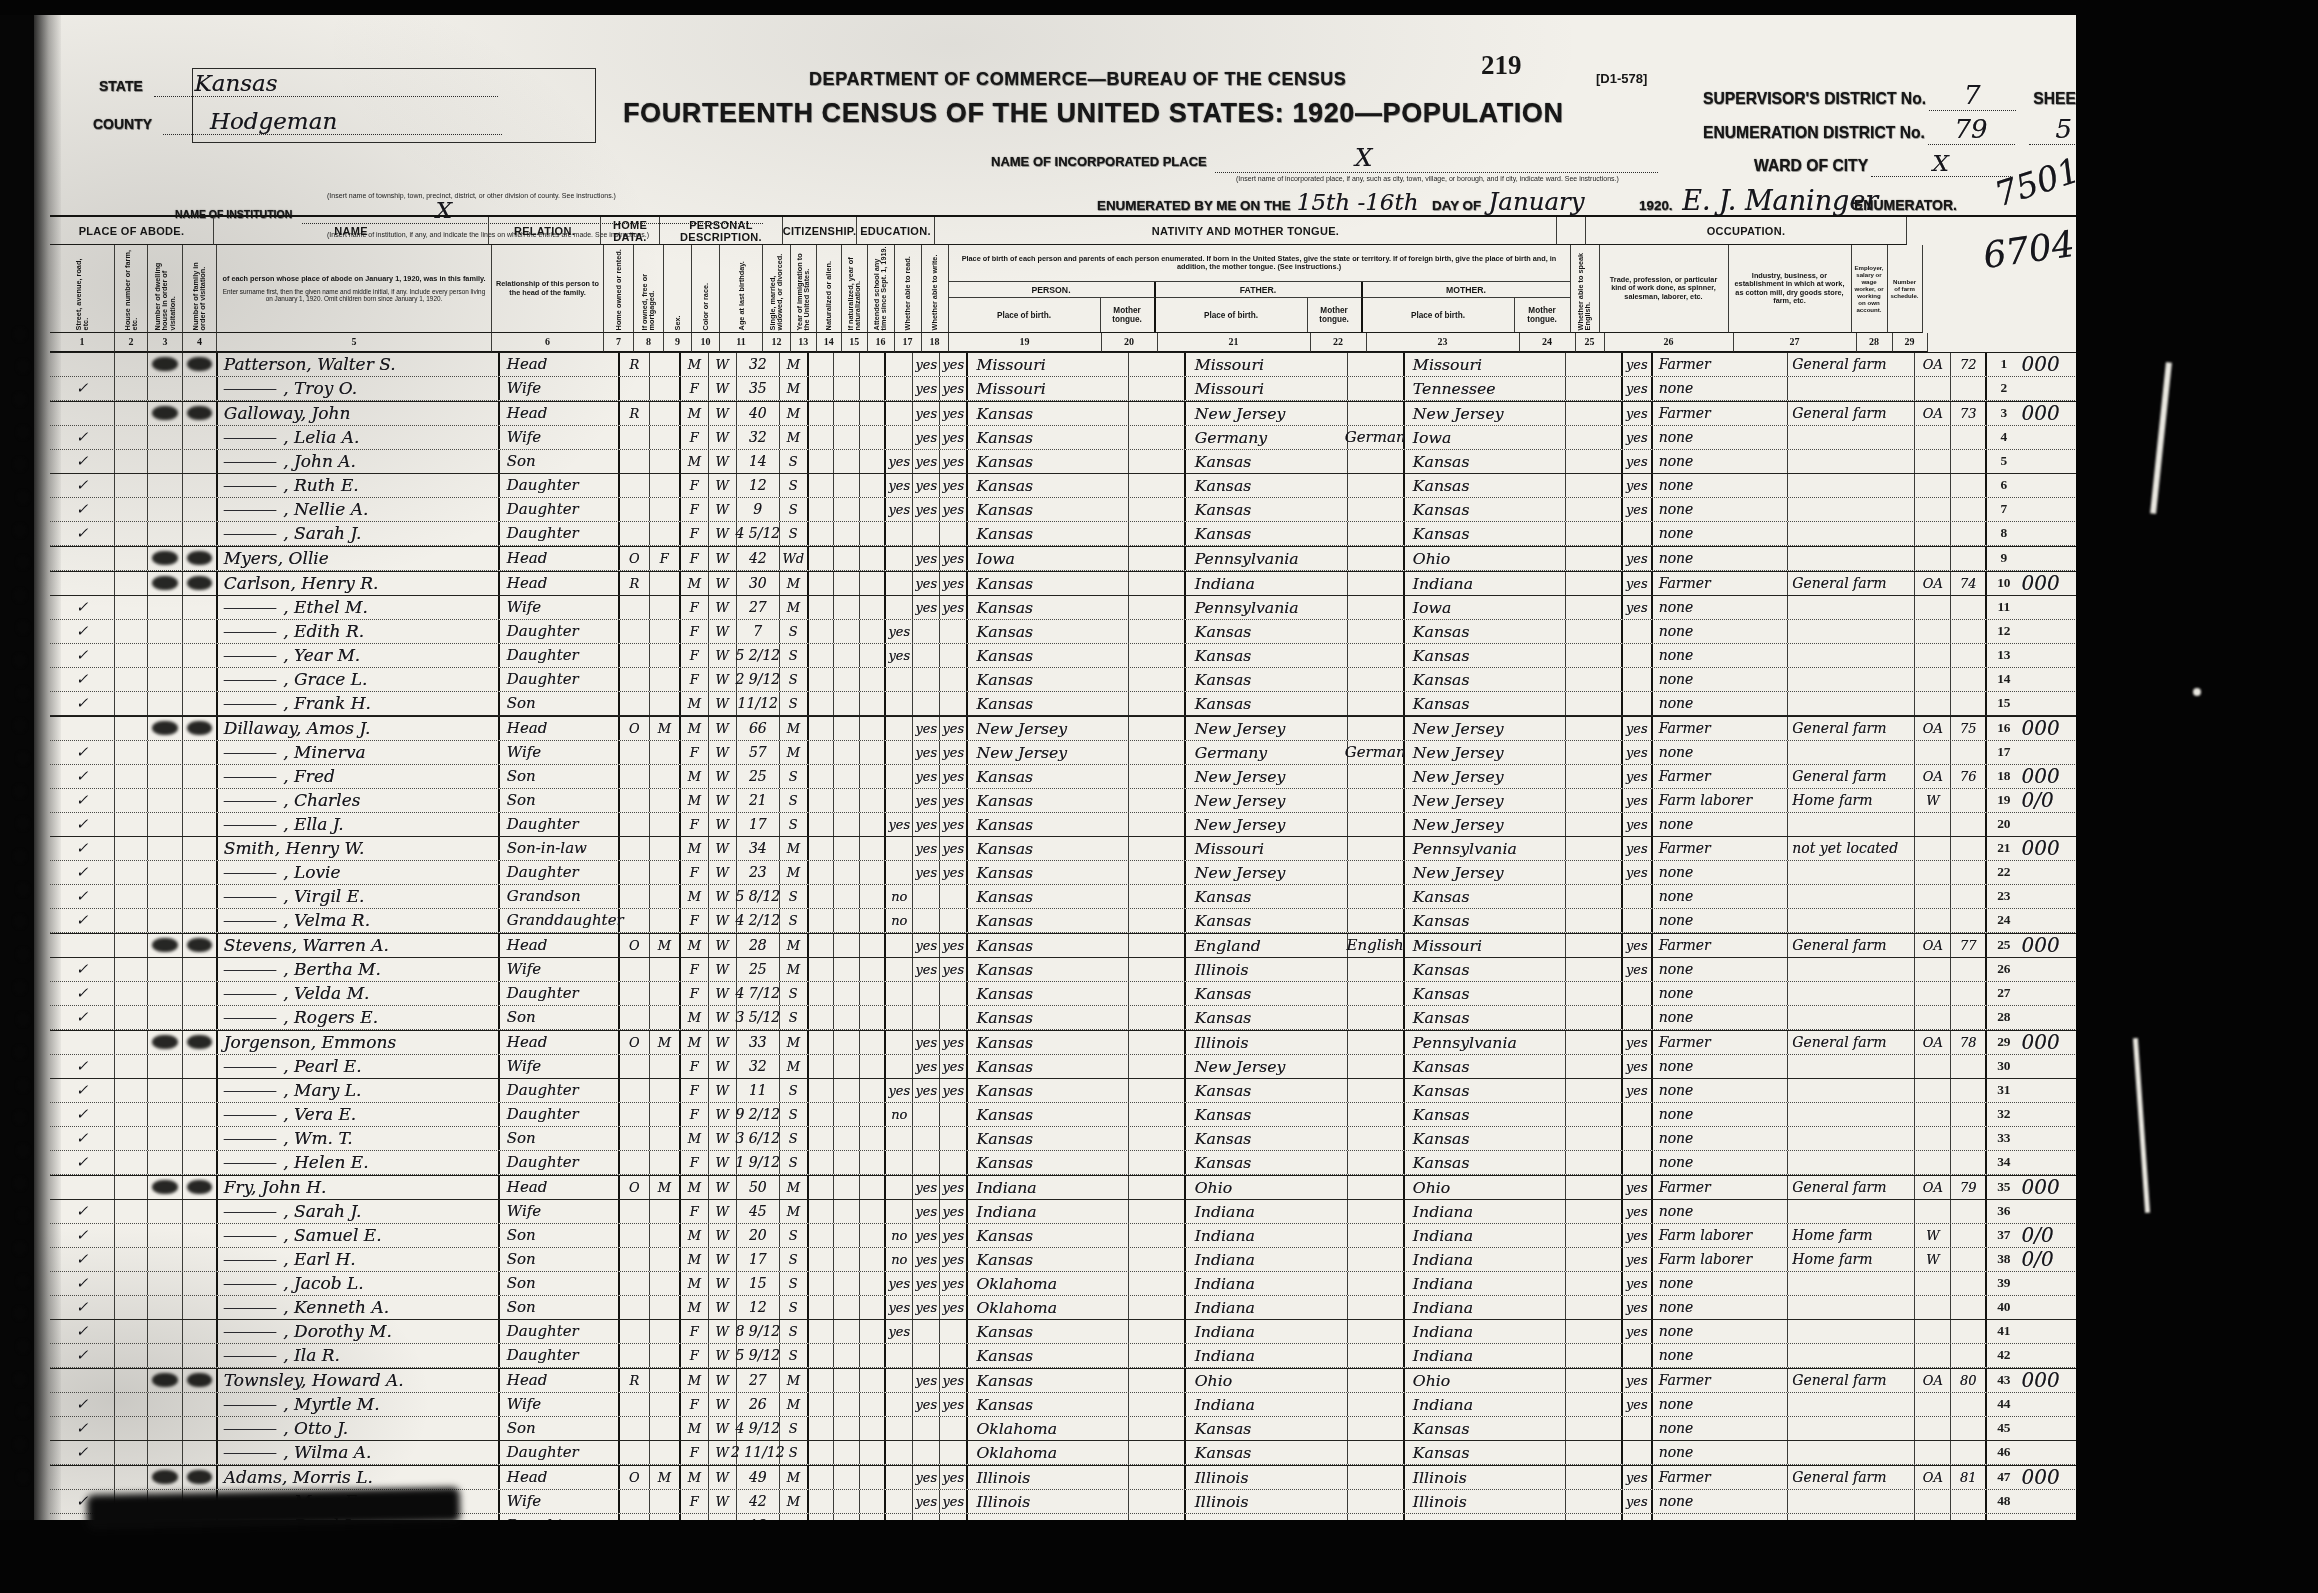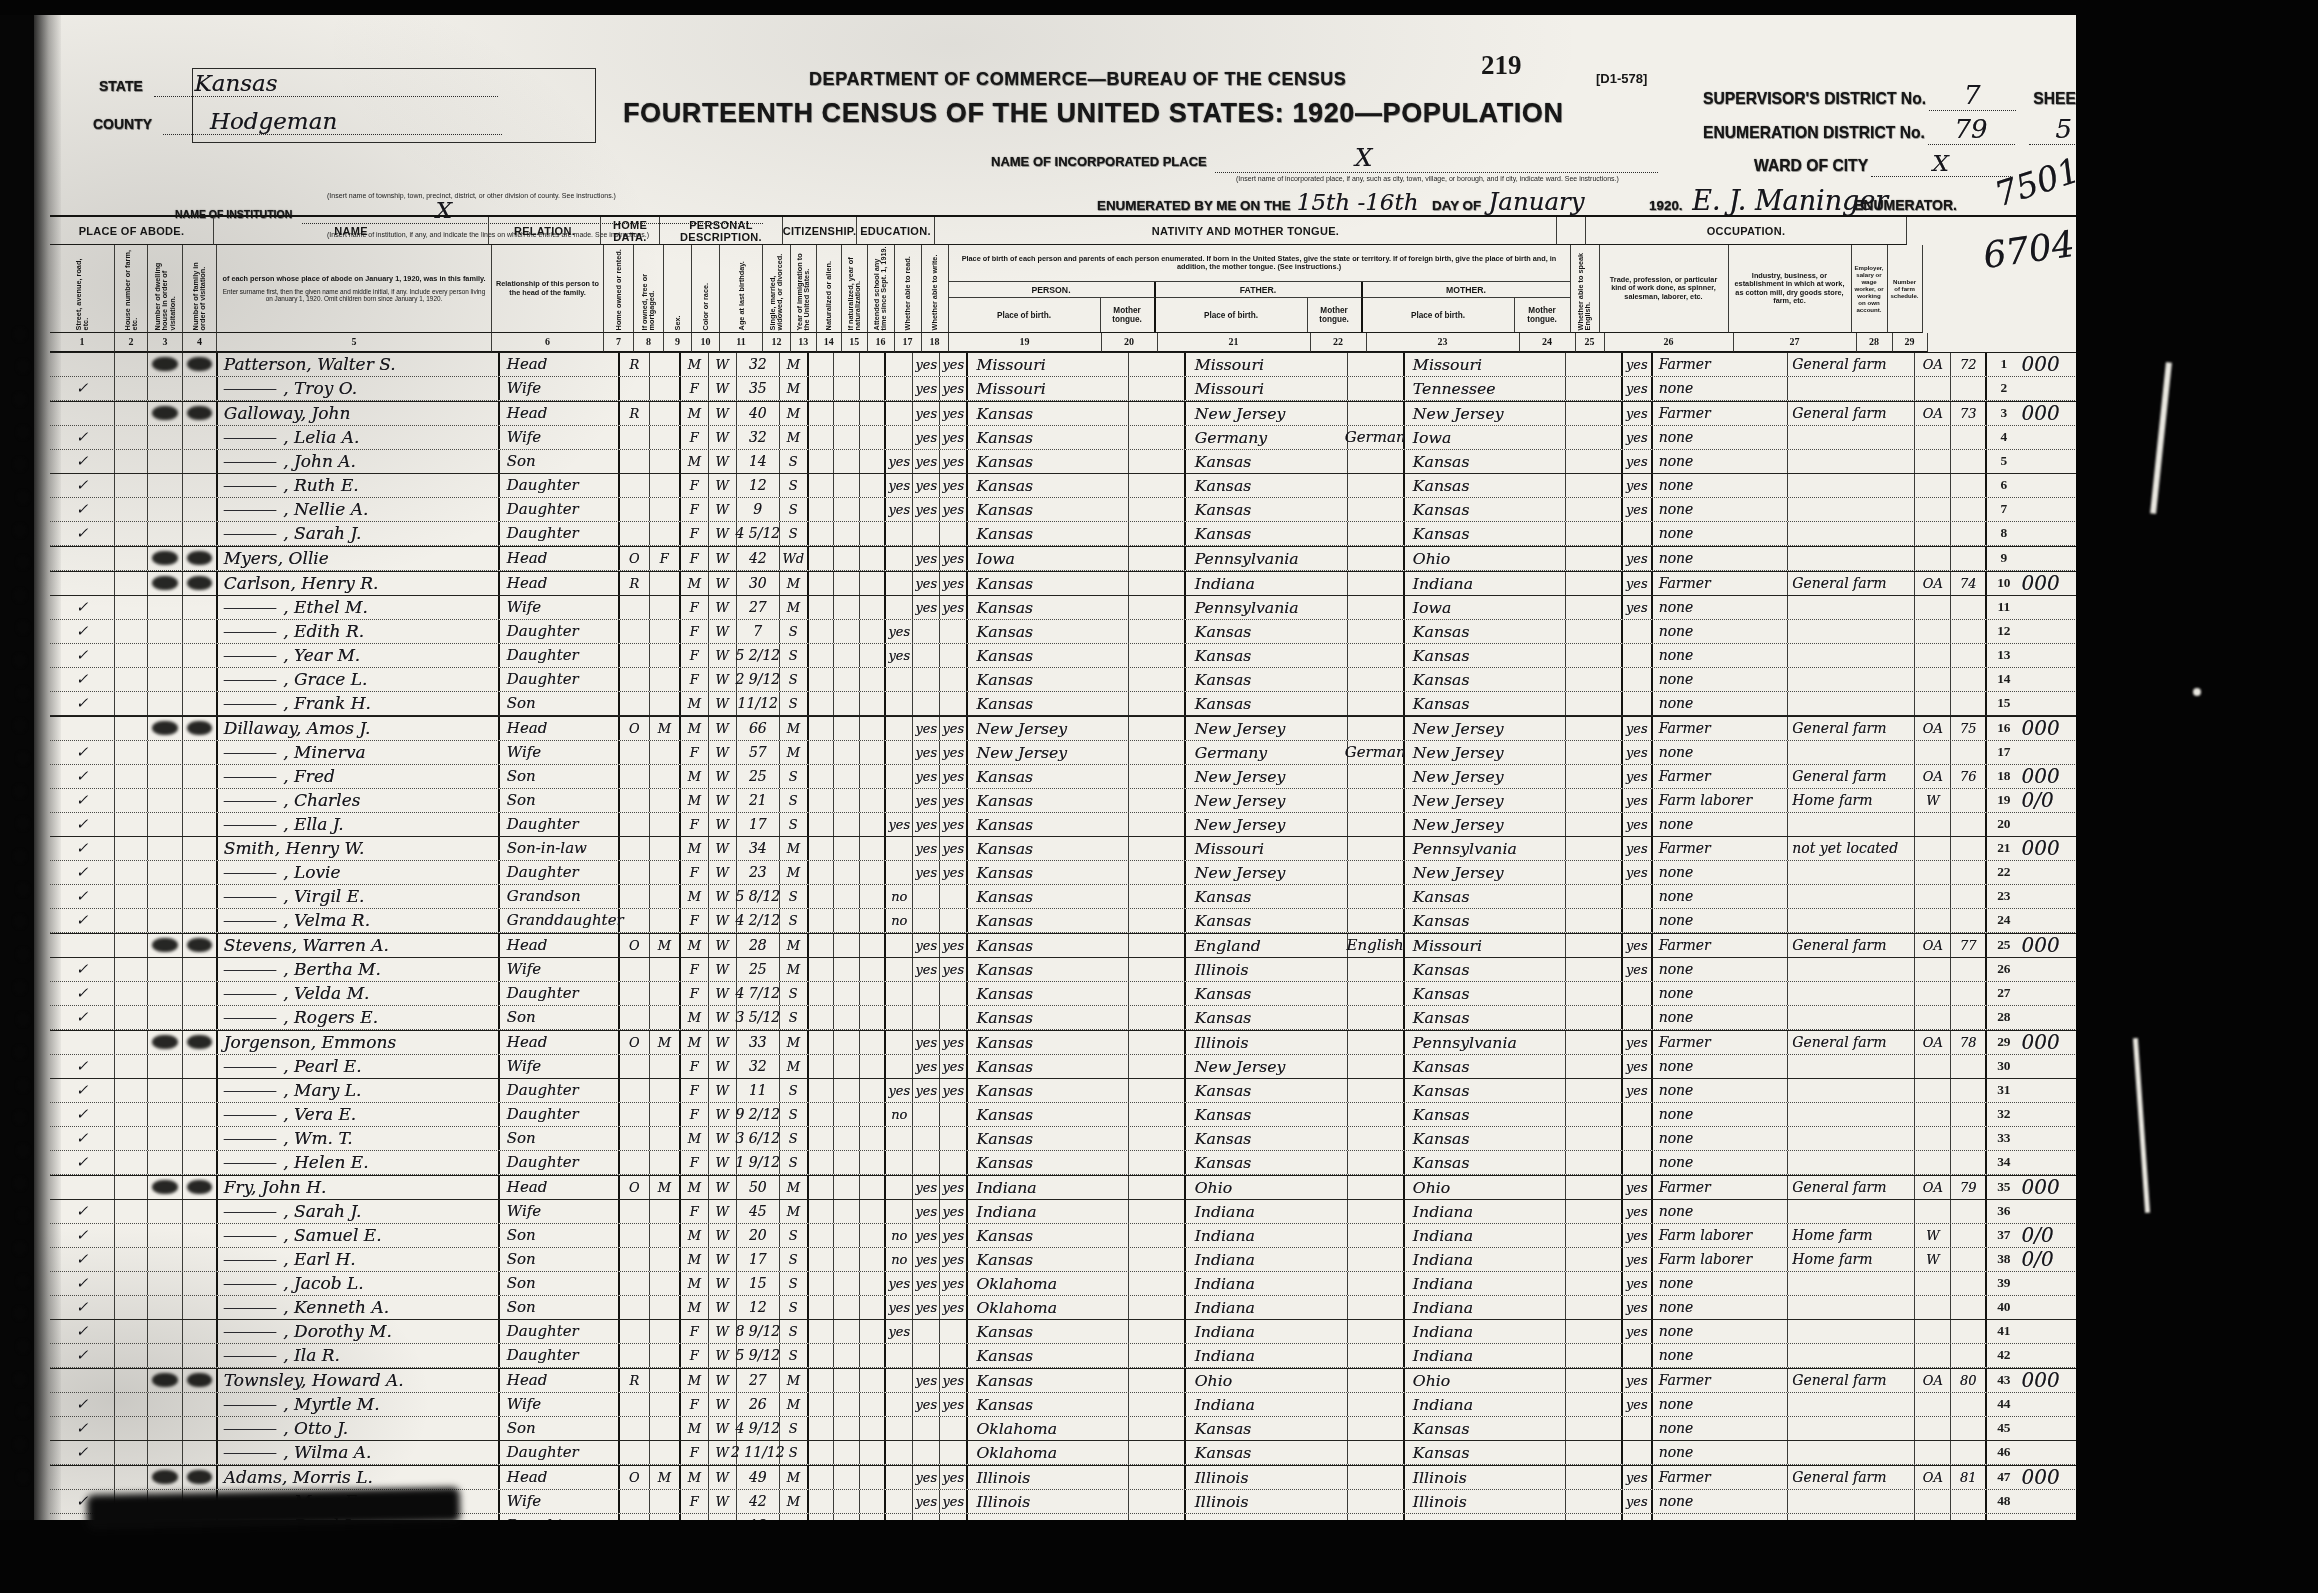--- a/index.html
+++ b/index.html
@@ -114,21 +114,21 @@
   <div class="abs" style="left:991px;top:143px;">
     <span class="pr smear" style="font-weight:bold;font-size:13px;">NAME OF INCORPORATED PLACE</span>
     <span class="hw dotted-line" style="display:inline-block;width:303px;margin-left:5.8px;padding-left:140px;font-size:24.5px;">X</span>
   </div>
   <div class="abs note" style="left:1236px;top:175px;width:443px;">(Insert name of incorporated place, if any, such as city, town, village, or borough, and if city, indicate ward.  See instructions.)</div>
   <div class="abs" style="left:1097px;top:185px;white-space:nowrap;">
     <span class="pr smear" style="font-weight:bold;font-size:13.4px;">ENUMERATED BY ME ON THE</span>
     <span class="hw dotted-line" style="display:inline-block;min-width:128px;font-size:23px;margin-left:3.5px;">15th -16th</span>
     <span class="pr smear" style="font-weight:bold;font-size:13.4px;margin-left:4.7px;">DAY OF</span>
     <span class="hw dotted-line" style="display:inline-block;min-width:140px;font-size:24.5px;margin-left:4.7px;">January</span>
-    <span class="pr smear" style="font-weight:bold;font-size:13.4px;margin-left:18px;">1920.</span>
+    <span class="pr smear" style="font-weight:bold;font-size:13.4px;margin-left:8px;">1920.</span>
     <span class="hw dotted-line" style="display:inline-block;min-width:245px;font-size:27px;margin-left:7px;">E. J. Maninger</span>
   </div>
   <div class="abs pr smear" style="left:1854px;top:197px;font-weight:bold;font-size:14px;">ENUMERATOR.</div>
 
   <div class="abs" style="left:1703px;top:80px;white-space:nowrap;">
     <span class="pr rlabel smear">SUPERVISOR'S DISTRICT No.</span>
     <span class="hw dotted-line" style="display:inline-block;width:87px;font-size:26px;text-align:center;">7</span>
     <span class="pr rlabel smear" style="margin-left:15px;">SHEET No.</span>
   </div>
   <div class="abs" style="left:1703px;top:114px;white-space:nowrap;">

